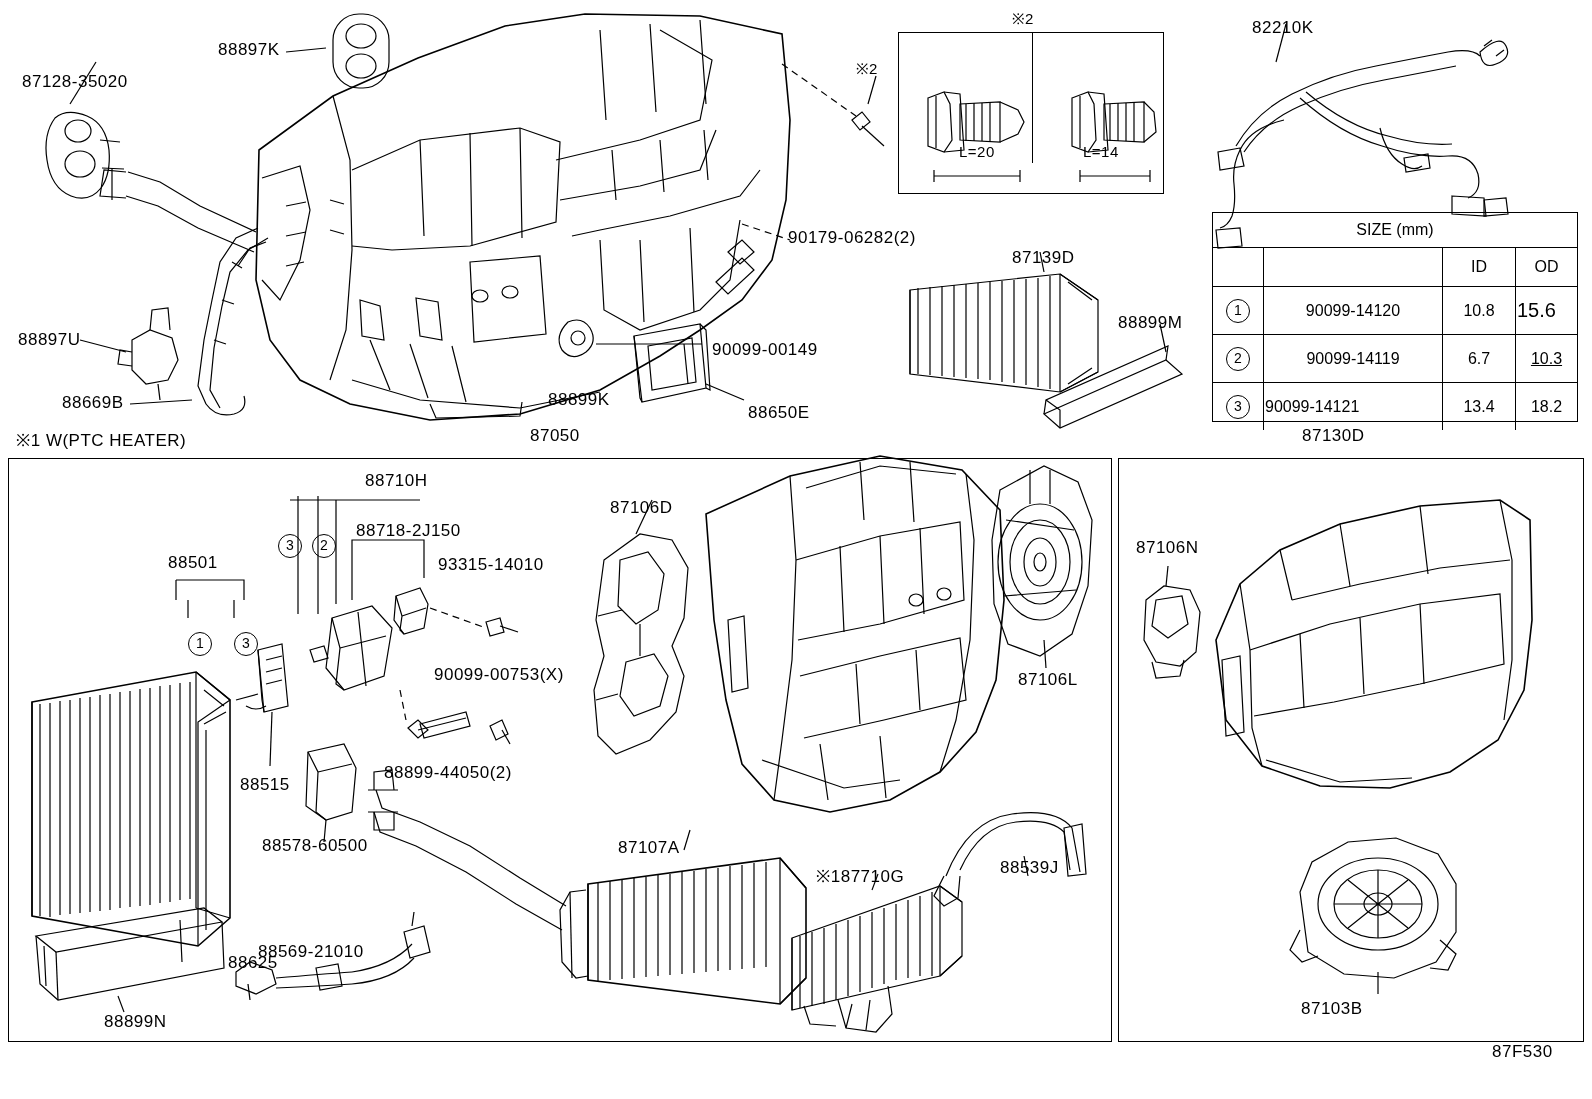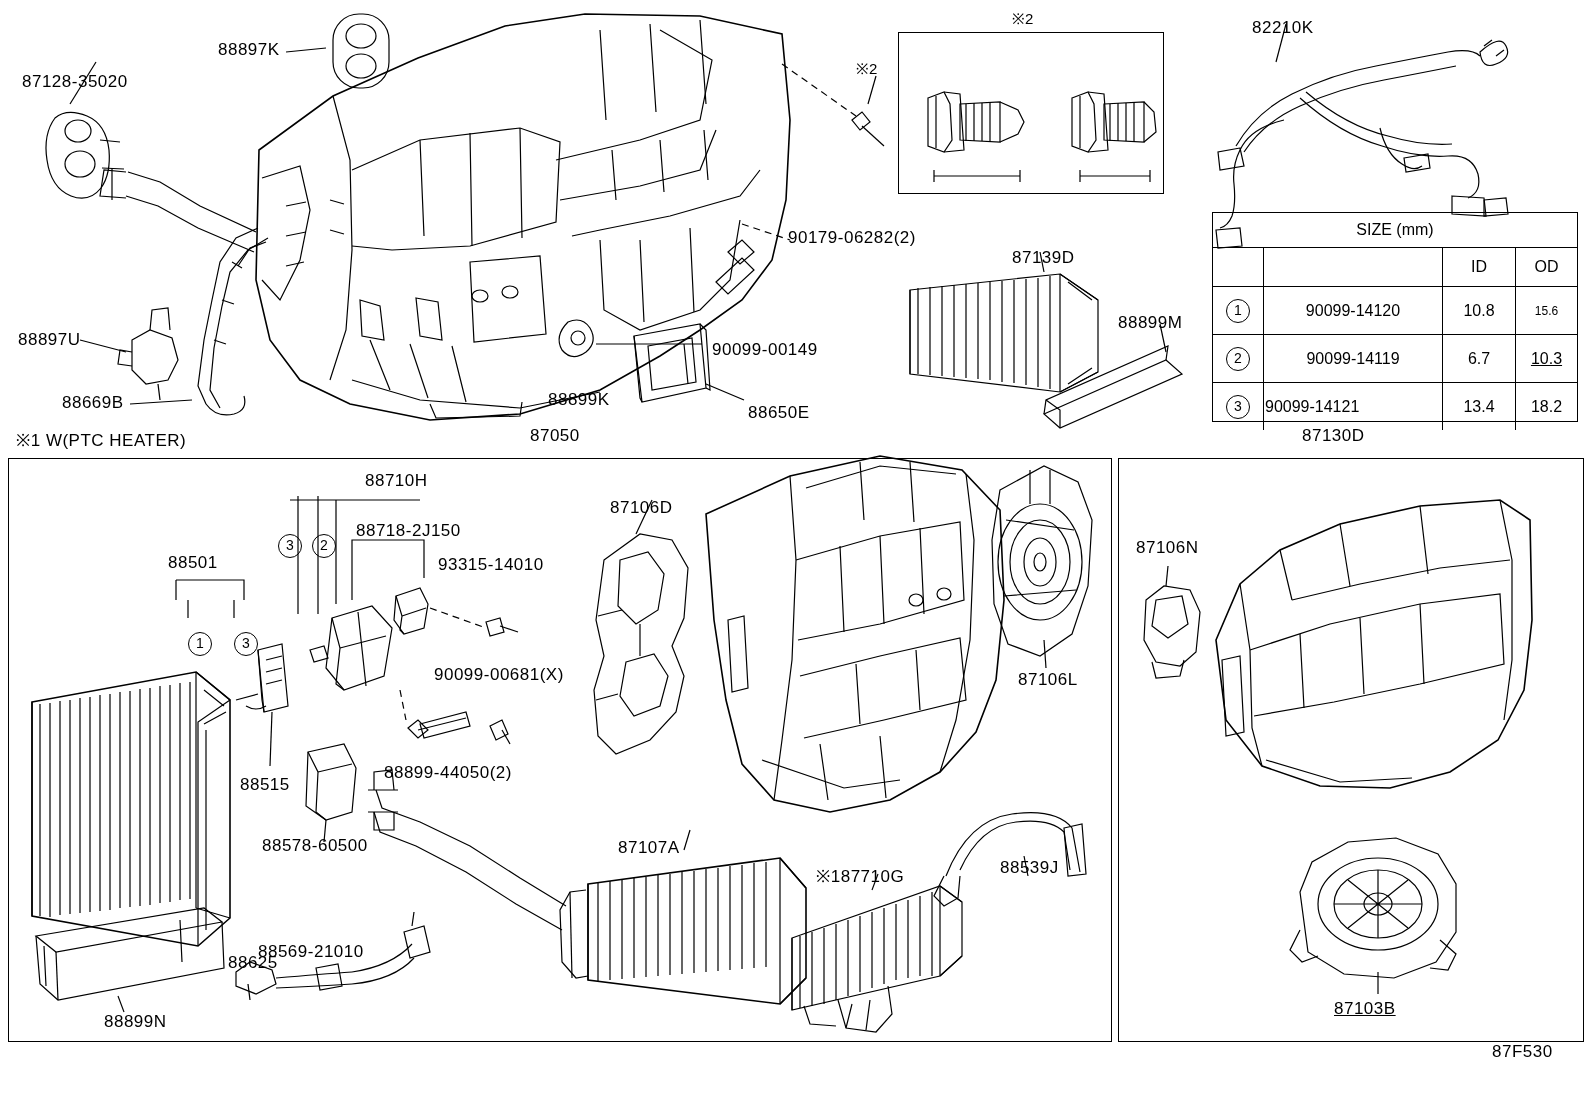--- a/index.html
+++ b/index.html
@@ -349,61 +349,66 @@
 
   <div class="lbl" style="left:365px;top:471px;">88710H</div>
   <div class="lbl" style="left:356px;top:521px;">88718-2J150</div>
   <div class="lbl" style="left:438px;top:555px;">93315-14010</div>
   <div class="lbl" style="left:168px;top:553px;">88501</div>
   <div class="lbl" style="left:240px;top:775px;">88515</div>
   <div class="lbl" style="left:262px;top:836px;">88578-60500</div>
   <div class="lbl" style="left:258px;top:942px;">88569-21010</div>
   <div class="lbl" style="left:228px;top:953px;">88625</div>
   <div class="lbl" style="left:104px;top:1012px;">88899N</div>
-  <div class="lbl" style="left:434px;top:665px;">90099-00681(X)</div>
+  <div class="lbl" style="left:434px;top:665px;">90099-00753(X)</div>
   <div class="lbl" style="left:384px;top:763px;">88899-44050(2)</div>
   <div class="lbl" style="left:610px;top:498px;">87106D</div>
   <div class="lbl" style="left:1018px;top:670px;">87106L</div>
   <div class="lbl" style="left:618px;top:838px;">87107A</div>
   <div class="lbl" style="left:816px;top:864px;">※187710G</div>
   <div class="lbl" style="left:1000px;top:858px;">88539J</div>
   <div class="lbl" style="left:1136px;top:538px;">87106N</div>
-  <div class="lbl" style="left:1334px;top:999px;text-decoration:underline;">87103B</div>
+  <div class="lbl" style="left:1301px;top:999px;">87103B</div>
 </div>
 
 <div class="lbl" style="left:16px;top:428px;">※1 W(PTC HEATER)</div>
 <div class="lbl sm" style="left:1012px;top:8px;">※2</div>
 <div class="lbl sm" style="left:856px;top:58px;">※2</div>
 <div class="lbl" style="left:1468px;top:1042px;margin-left:24px;">87F530</div>
 
 <div class="circnum" style="left:278px;top:534px;">3</div>
 <div class="circnum" style="left:312px;top:534px;">2</div>
 <div class="circnum" style="left:188px;top:632px;">1</div>
 <div class="circnum" style="left:234px;top:632px;">3</div>
 
 <div class="box" style="left:898px;top:32px;width:266px;height:162px;">
+  <div style="position:relative;height:130px;">
+    <div style="position:absolute;left:133px;top:0;width:0;height:130px;border-left:1.5px solid #000;"></div>
+    <div class="lbl sm" style="left:60px;top:110px;">L=20</div>
+    <div class="lbl sm" style="left:184px;top:110px;">L=14</div>
+  </div>
 </div>
 
 <div class="box" style="left:1212px;top:212px;width:366px;height:210px;">
   <div style="height:34px;border-bottom:1.2px solid #000;display:flex;align-items:center;justify-content:center;font-size:16px;">SIZE (mm)</div>
   <table style="width:100%;">
     <tbody>
         <tr>
       <td style="width:48px;height:36px;border-right:1.2px solid #000;border-bottom:1.2px solid #000;"></td>
       <td style="width:176px;border-right:1.2px solid #000;border-bottom:1.2px solid #000;"></td>
       <td style="width:70px;border-right:1.2px solid #000;border-bottom:1.2px solid #000;text-align:center;font-size:16px;">ID</td>
       <td style="text-align:center;border-bottom:1.2px solid #000;font-size:16px;">OD</td>
     </tr>
     <tr>
       <td style="height:45px;border-right:1.2px solid #000;border-bottom:1.2px solid #000;text-align:center;">
         <span style="display:inline-block;width:22px;height:22px;border:1.2px solid #000;border-radius:50%;font-size:14px;line-height:21px;">1</span>
       </td>
       <td style="border-right:1.2px solid #000;border-bottom:1.2px solid #000;text-align:center;font-size:16px;">90099-14120</td>
       <td style="border-right:1.2px solid #000;border-bottom:1.2px solid #000;text-align:center;font-size:16px;">10.8</td>
-      <td style="border-bottom:1.2px solid #000;text-align:center;font-size:12px;">15.6</td>
+      <td style="border-bottom:1.2px solid #000;text-align:left;font-size:20px;">15.6</td>
     </tr>
     <tr>
       <td style="height:45px;border-right:1.2px solid #000;border-bottom:1.2px solid #000;text-align:center;">
         <span style="display:inline-block;width:22px;height:22px;border:1.2px solid #000;border-radius:50%;font-size:14px;line-height:21px;">2</span>
       </td>
       <td style="border-right:1.2px solid #000;border-bottom:1.2px solid #000;text-align:center;font-size:16px;">90099-14119</td>
       <td style="border-right:1.2px solid #000;border-bottom:1.2px solid #000;text-align:center;font-size:16px;">6.7</td>
       <td style="border-bottom:1.2px solid #000;text-align:center;font-size:16px;text-decoration:underline;">10.3</td>
     </tr>
     <tr>

